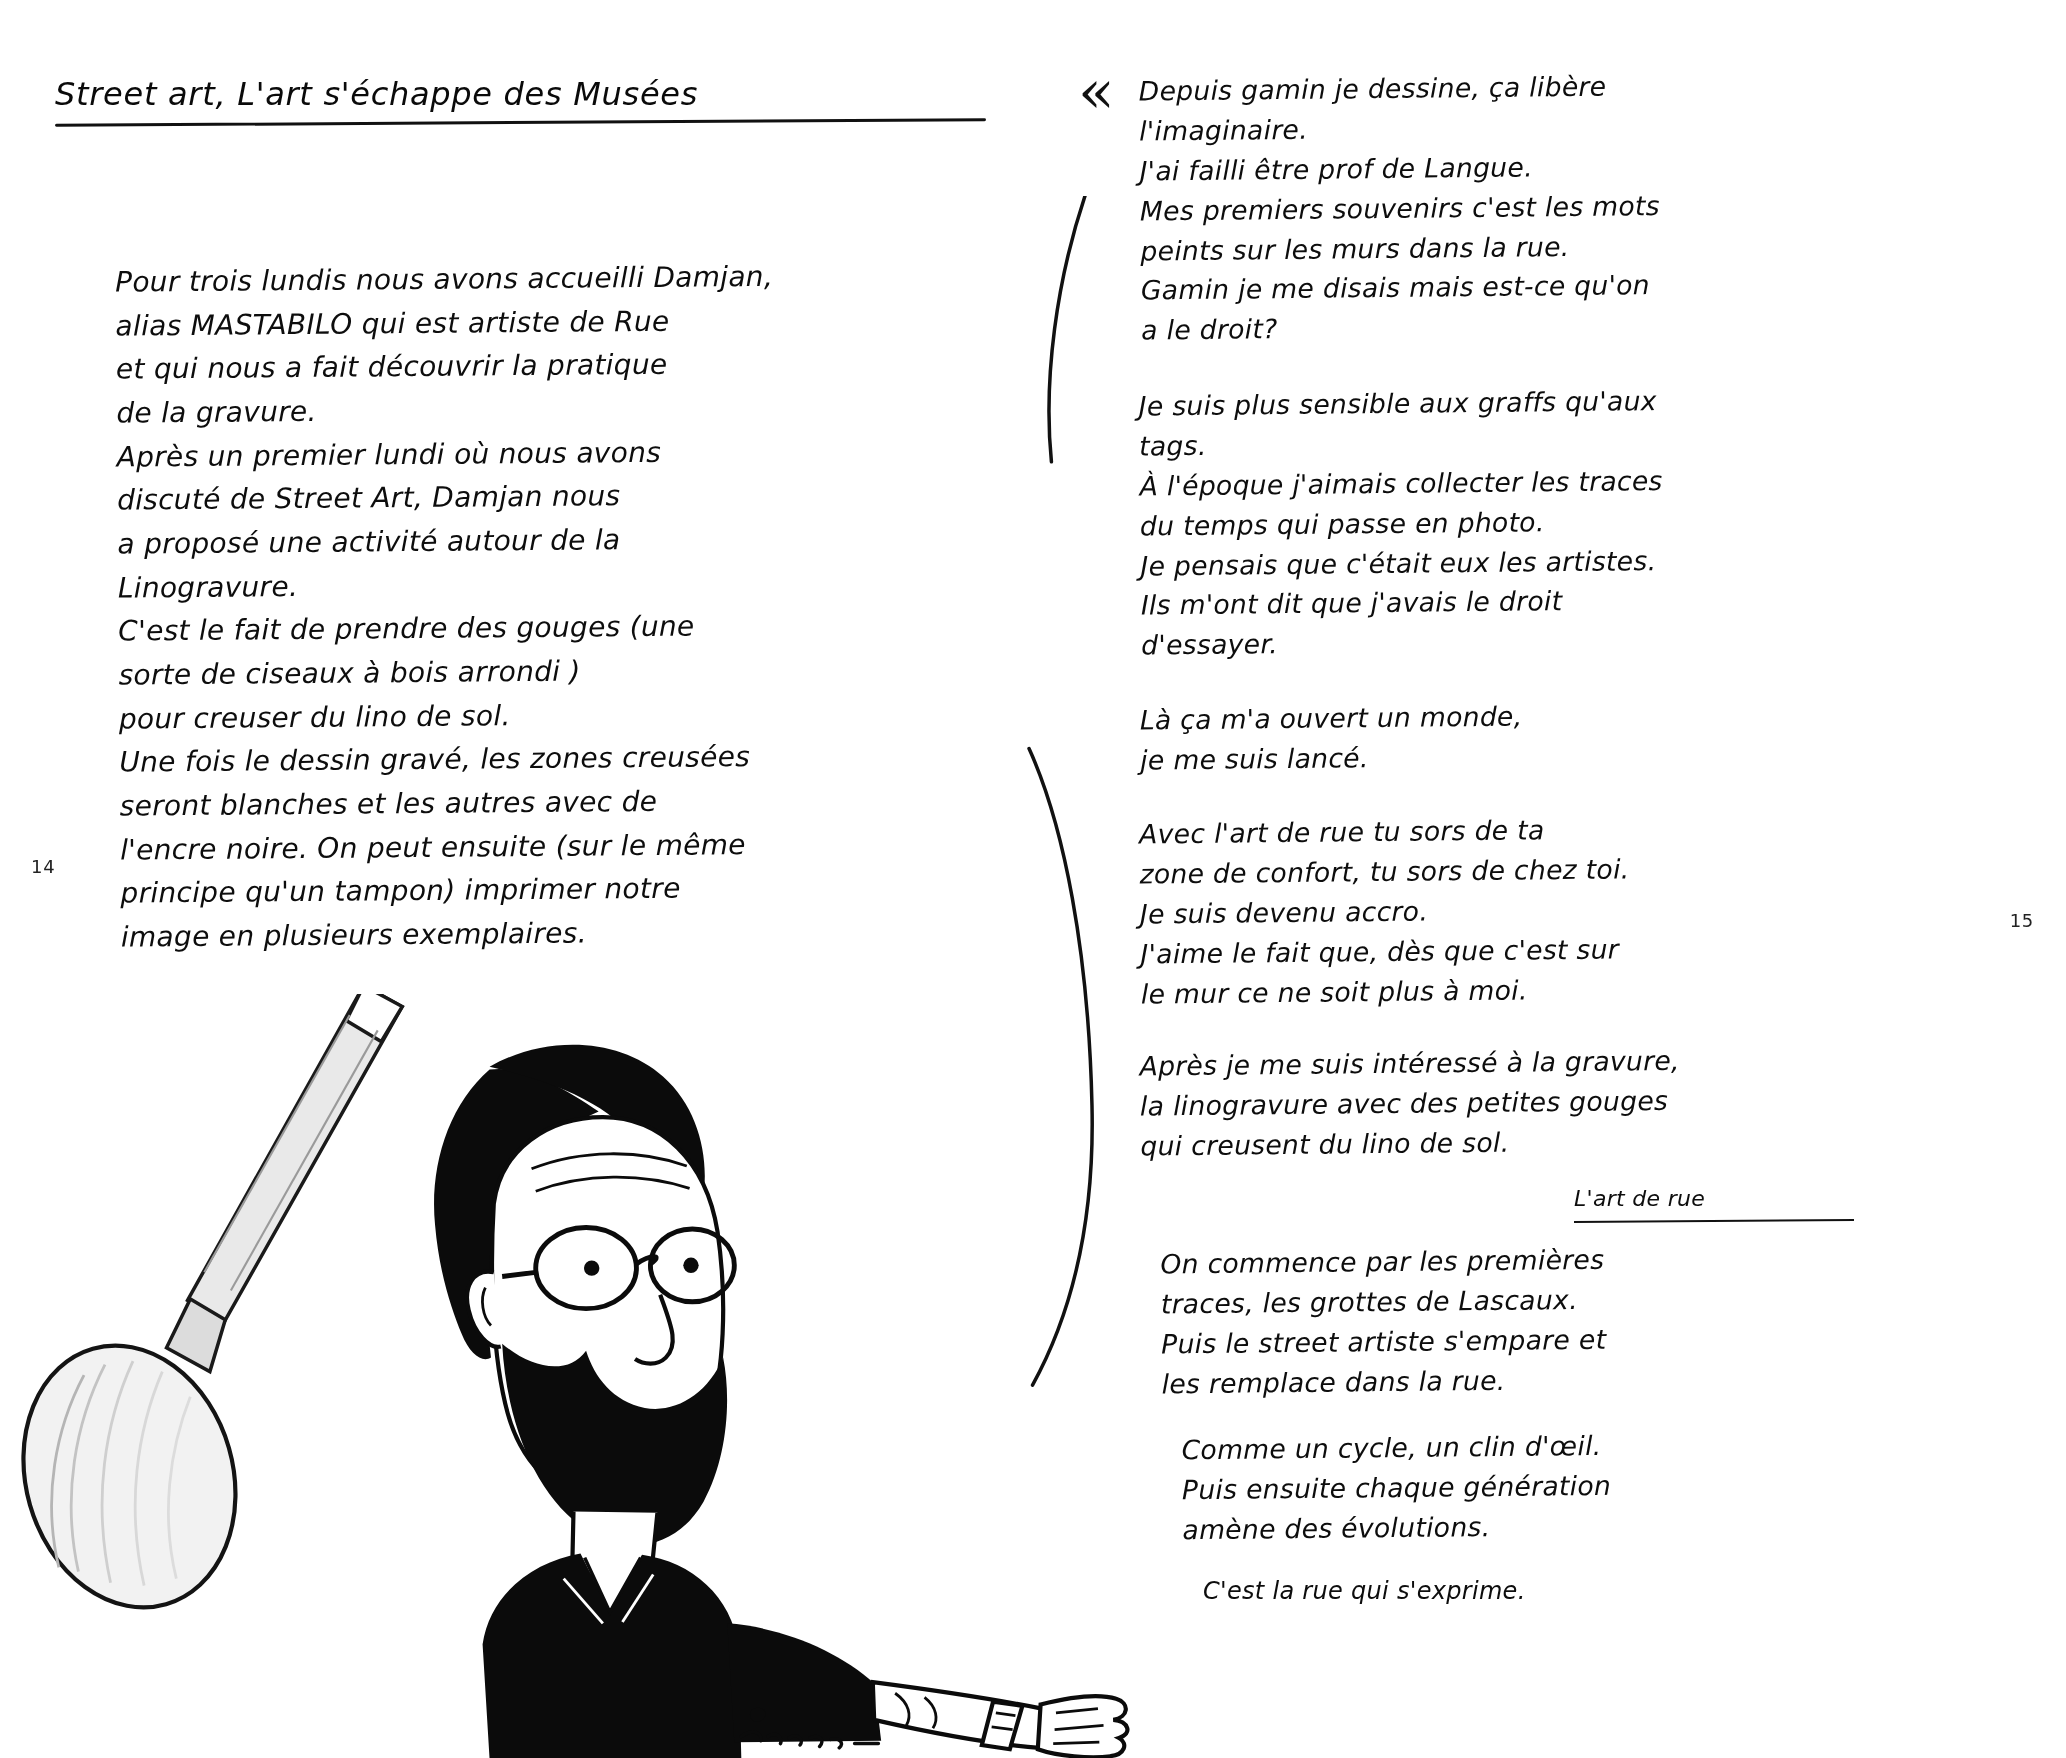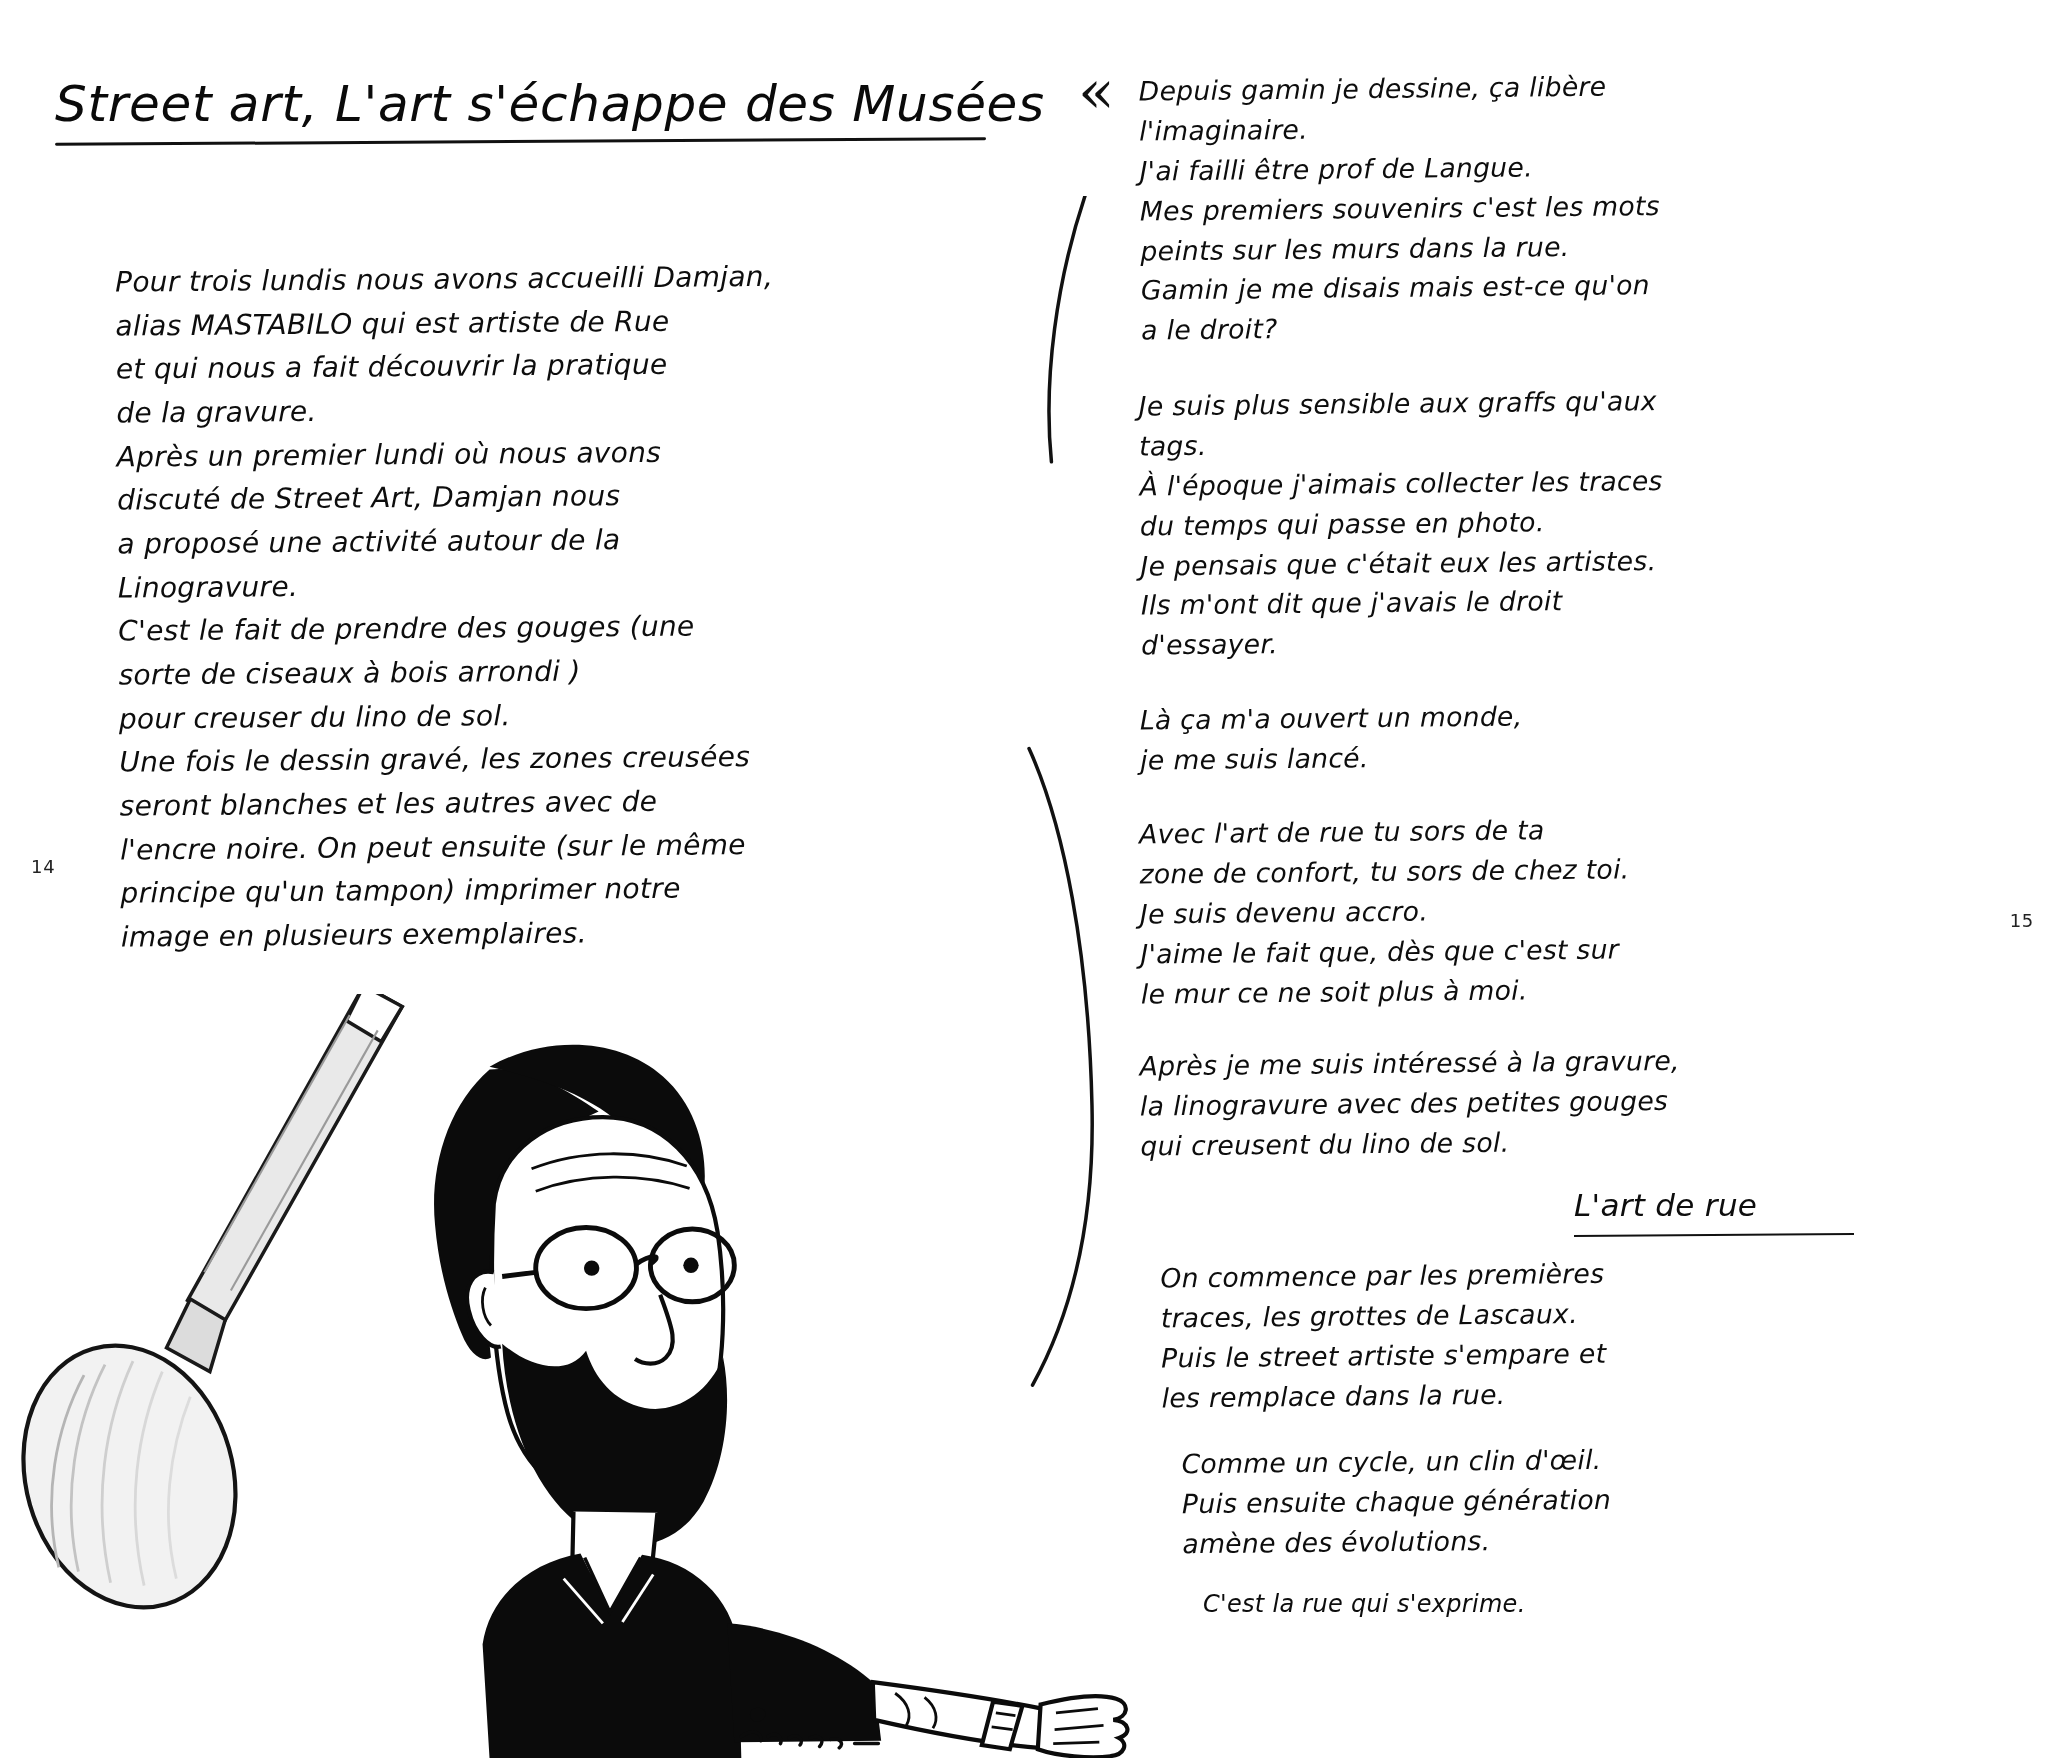--- a/index.html
+++ b/index.html
@@ -43,21 +43,21 @@
   }
 
   
   #title-block {
     position: absolute;
     left: 55px;
     top: 78px;
     width: 994px;
   }
   #title-text {
-    font-size: 50px;
+    font-size: 32px;
     font-style: italic;
     letter-spacing: 0.7px;
     line-height: 1.05;
     color: #0a0a0a;
     font-family: "DejaVu Sans", sans-serif;
     white-space: nowrap;
   }
   #title-underline {
     margin-top: 9.8px;
     height: 2.8px;
@@ -106,21 +106,21 @@
   .para.p4 { margin-bottom: 32px; }
   .para.p5 { margin-bottom: 21px; }
 
   #subhead-block {
     margin-left: 434px;
     margin-top: 2.8px;
     margin-bottom: 18px;
     width: 301px;
   }
   #subhead-text {
-    font-size: 31px;
+    font-size: 22px;
     font-style: italic;
     letter-spacing: 0.3px;
     white-space: nowrap;
   }
   #subhead-underline {
     height: 2.1px;
     width: 280px;
     background: #111;
     margin-top: 4.2px;
     transform: rotate(-0.4deg);

